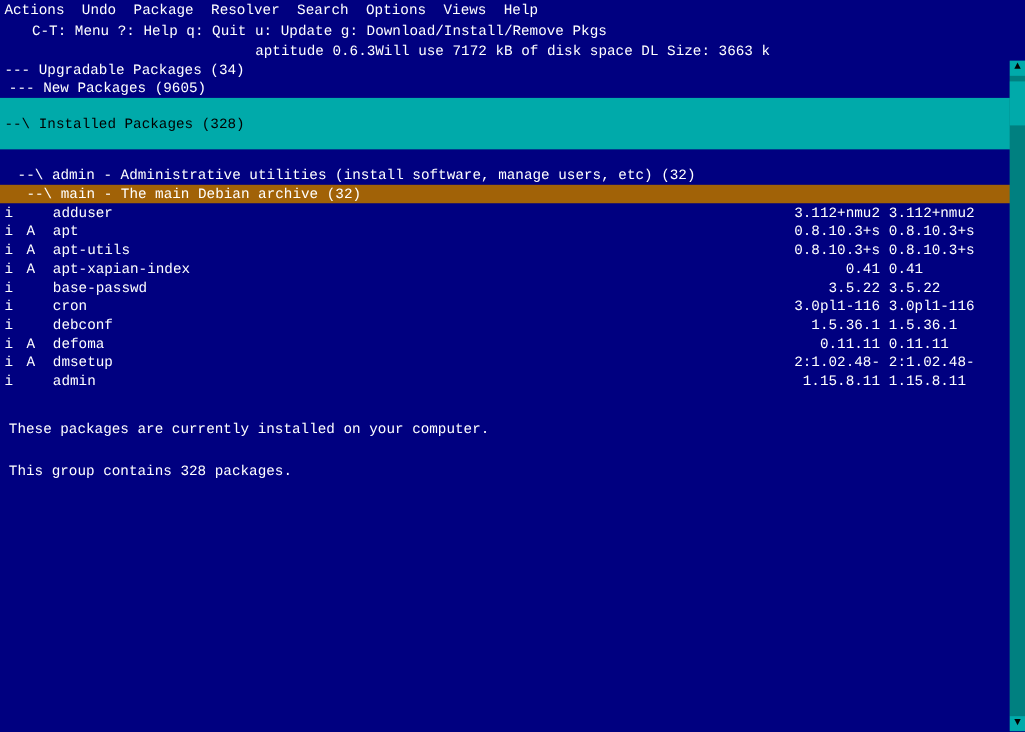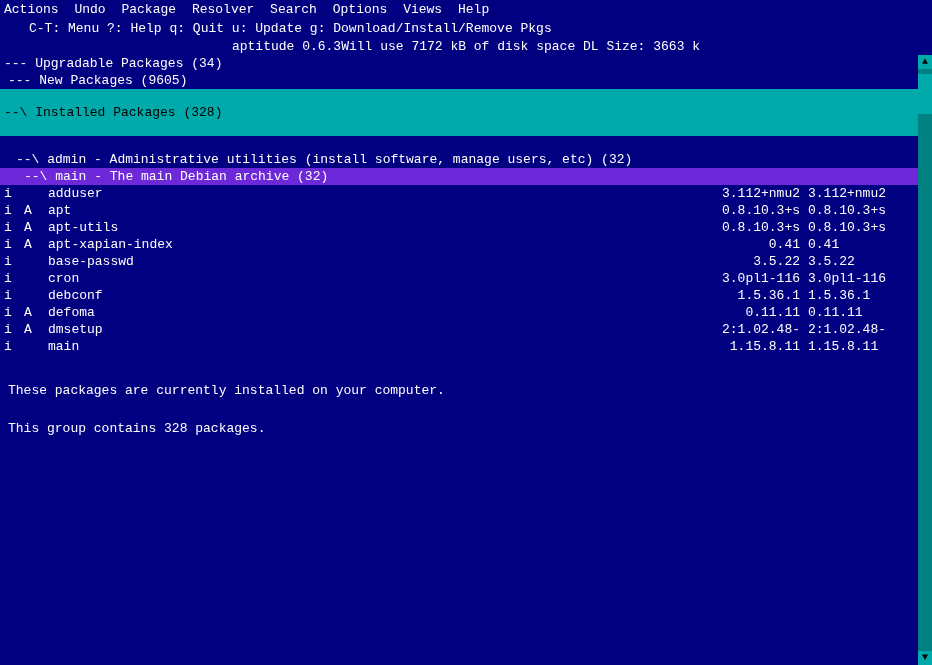--- a/index.html
+++ b/index.html
@@ -75,21 +75,21 @@
       padding: 16px 4px;
     }
 
     .subsection-admin {
       background-color: #000080;
       color: #ffffff;
       padding: 16px 4px 1px 16px;
     }
 
     .subsection-main {
-      background-color: #6d28d9;
+      background-color: #a16207;
       color: #ffffff;
       padding: 1px 4px 1px 24px;
     }
 
     .package-row {
       display: flex;
       padding: 1px 4px;
       background-color: #000080;
       color: #ffffff;
       cursor: pointer;
@@ -296,21 +296,21 @@
           <div class="package-row">
             <span class="pkg-status">i</span>
             <span class="pkg-flag">A</span>
             <span class="pkg-name">dmsetup</span>
             <span class="pkg-version-current">2:1.02.48-</span>
             <span class="pkg-version-candidate">2:1.02.48-</span>
           </div>
           <div class="package-row">
             <span class="pkg-status">i</span>
             <span class="pkg-flag"></span>
-            <span class="pkg-name">main</span>
+            <span class="pkg-name">admin</span>
             <span class="pkg-version-current">1.15.8.11</span>
             <span class="pkg-version-candidate">1.15.8.11</span>
           </div>
         </div>
     </div>
 
     <div id="desc-area">
       <div class="desc-line">These packages are currently installed on your computer.</div>
       <div class="desc-line">&nbsp;</div>
       <div class="desc-line">This group contains 328 packages.</div>

